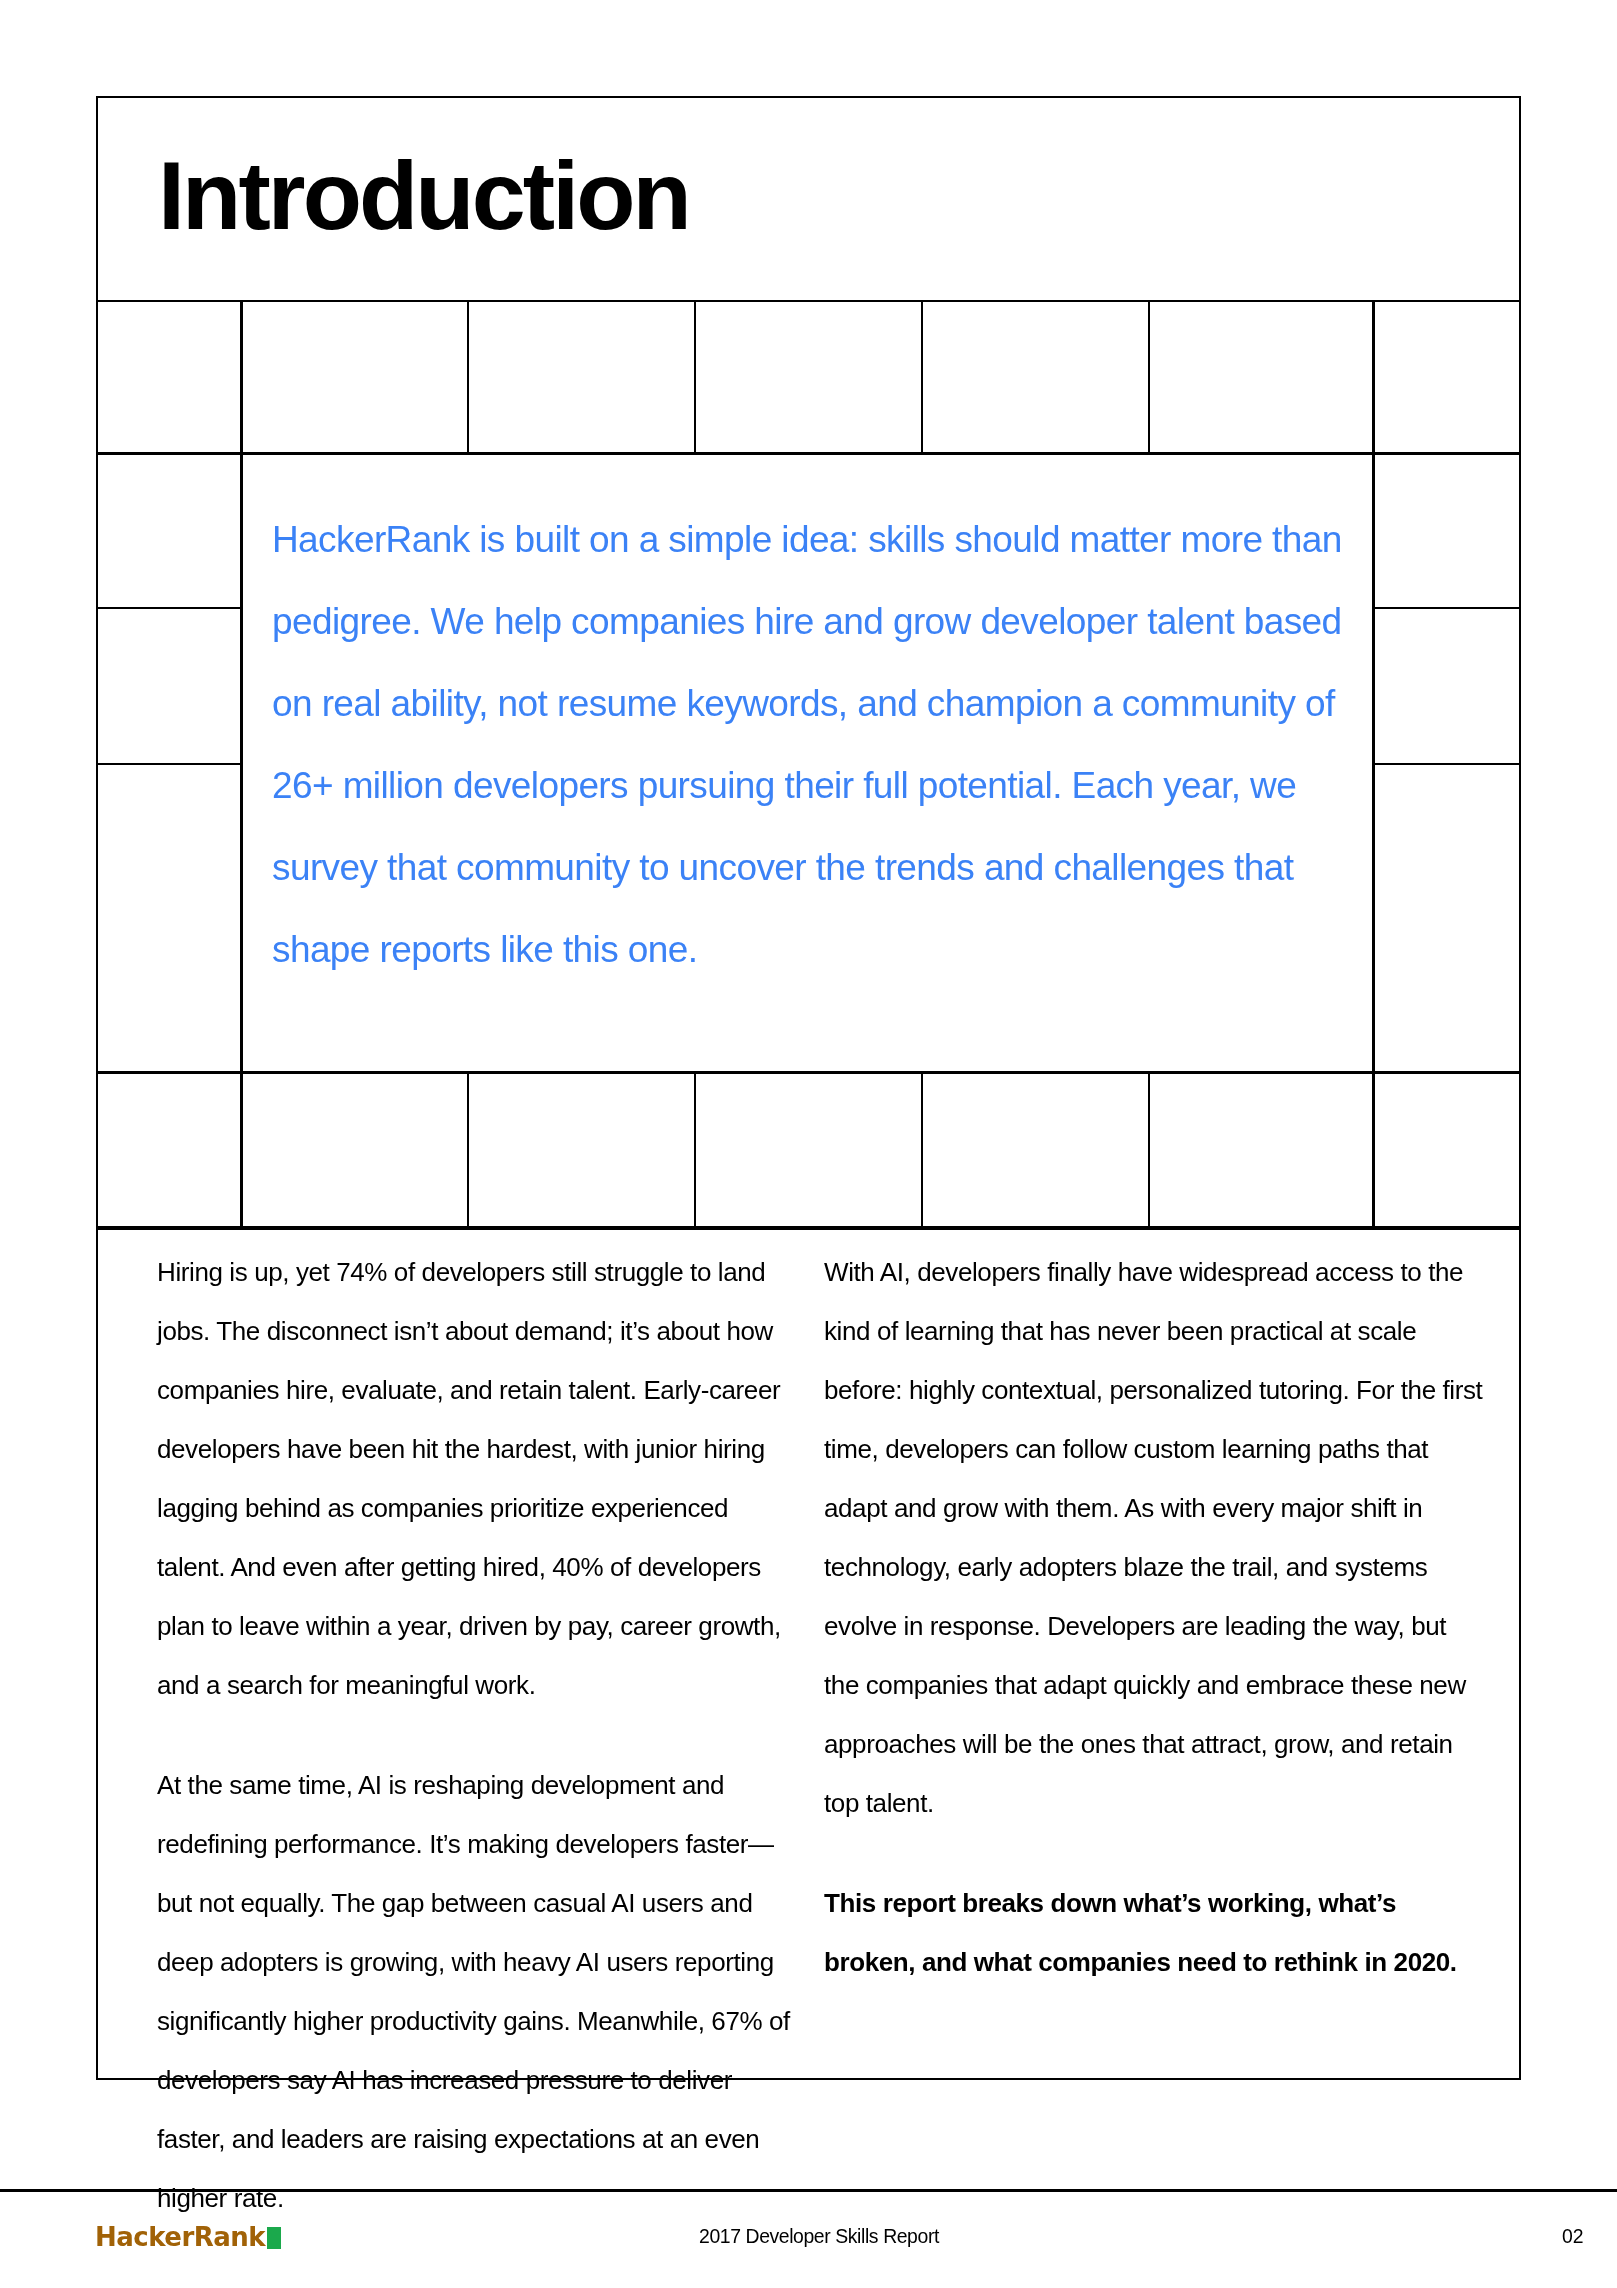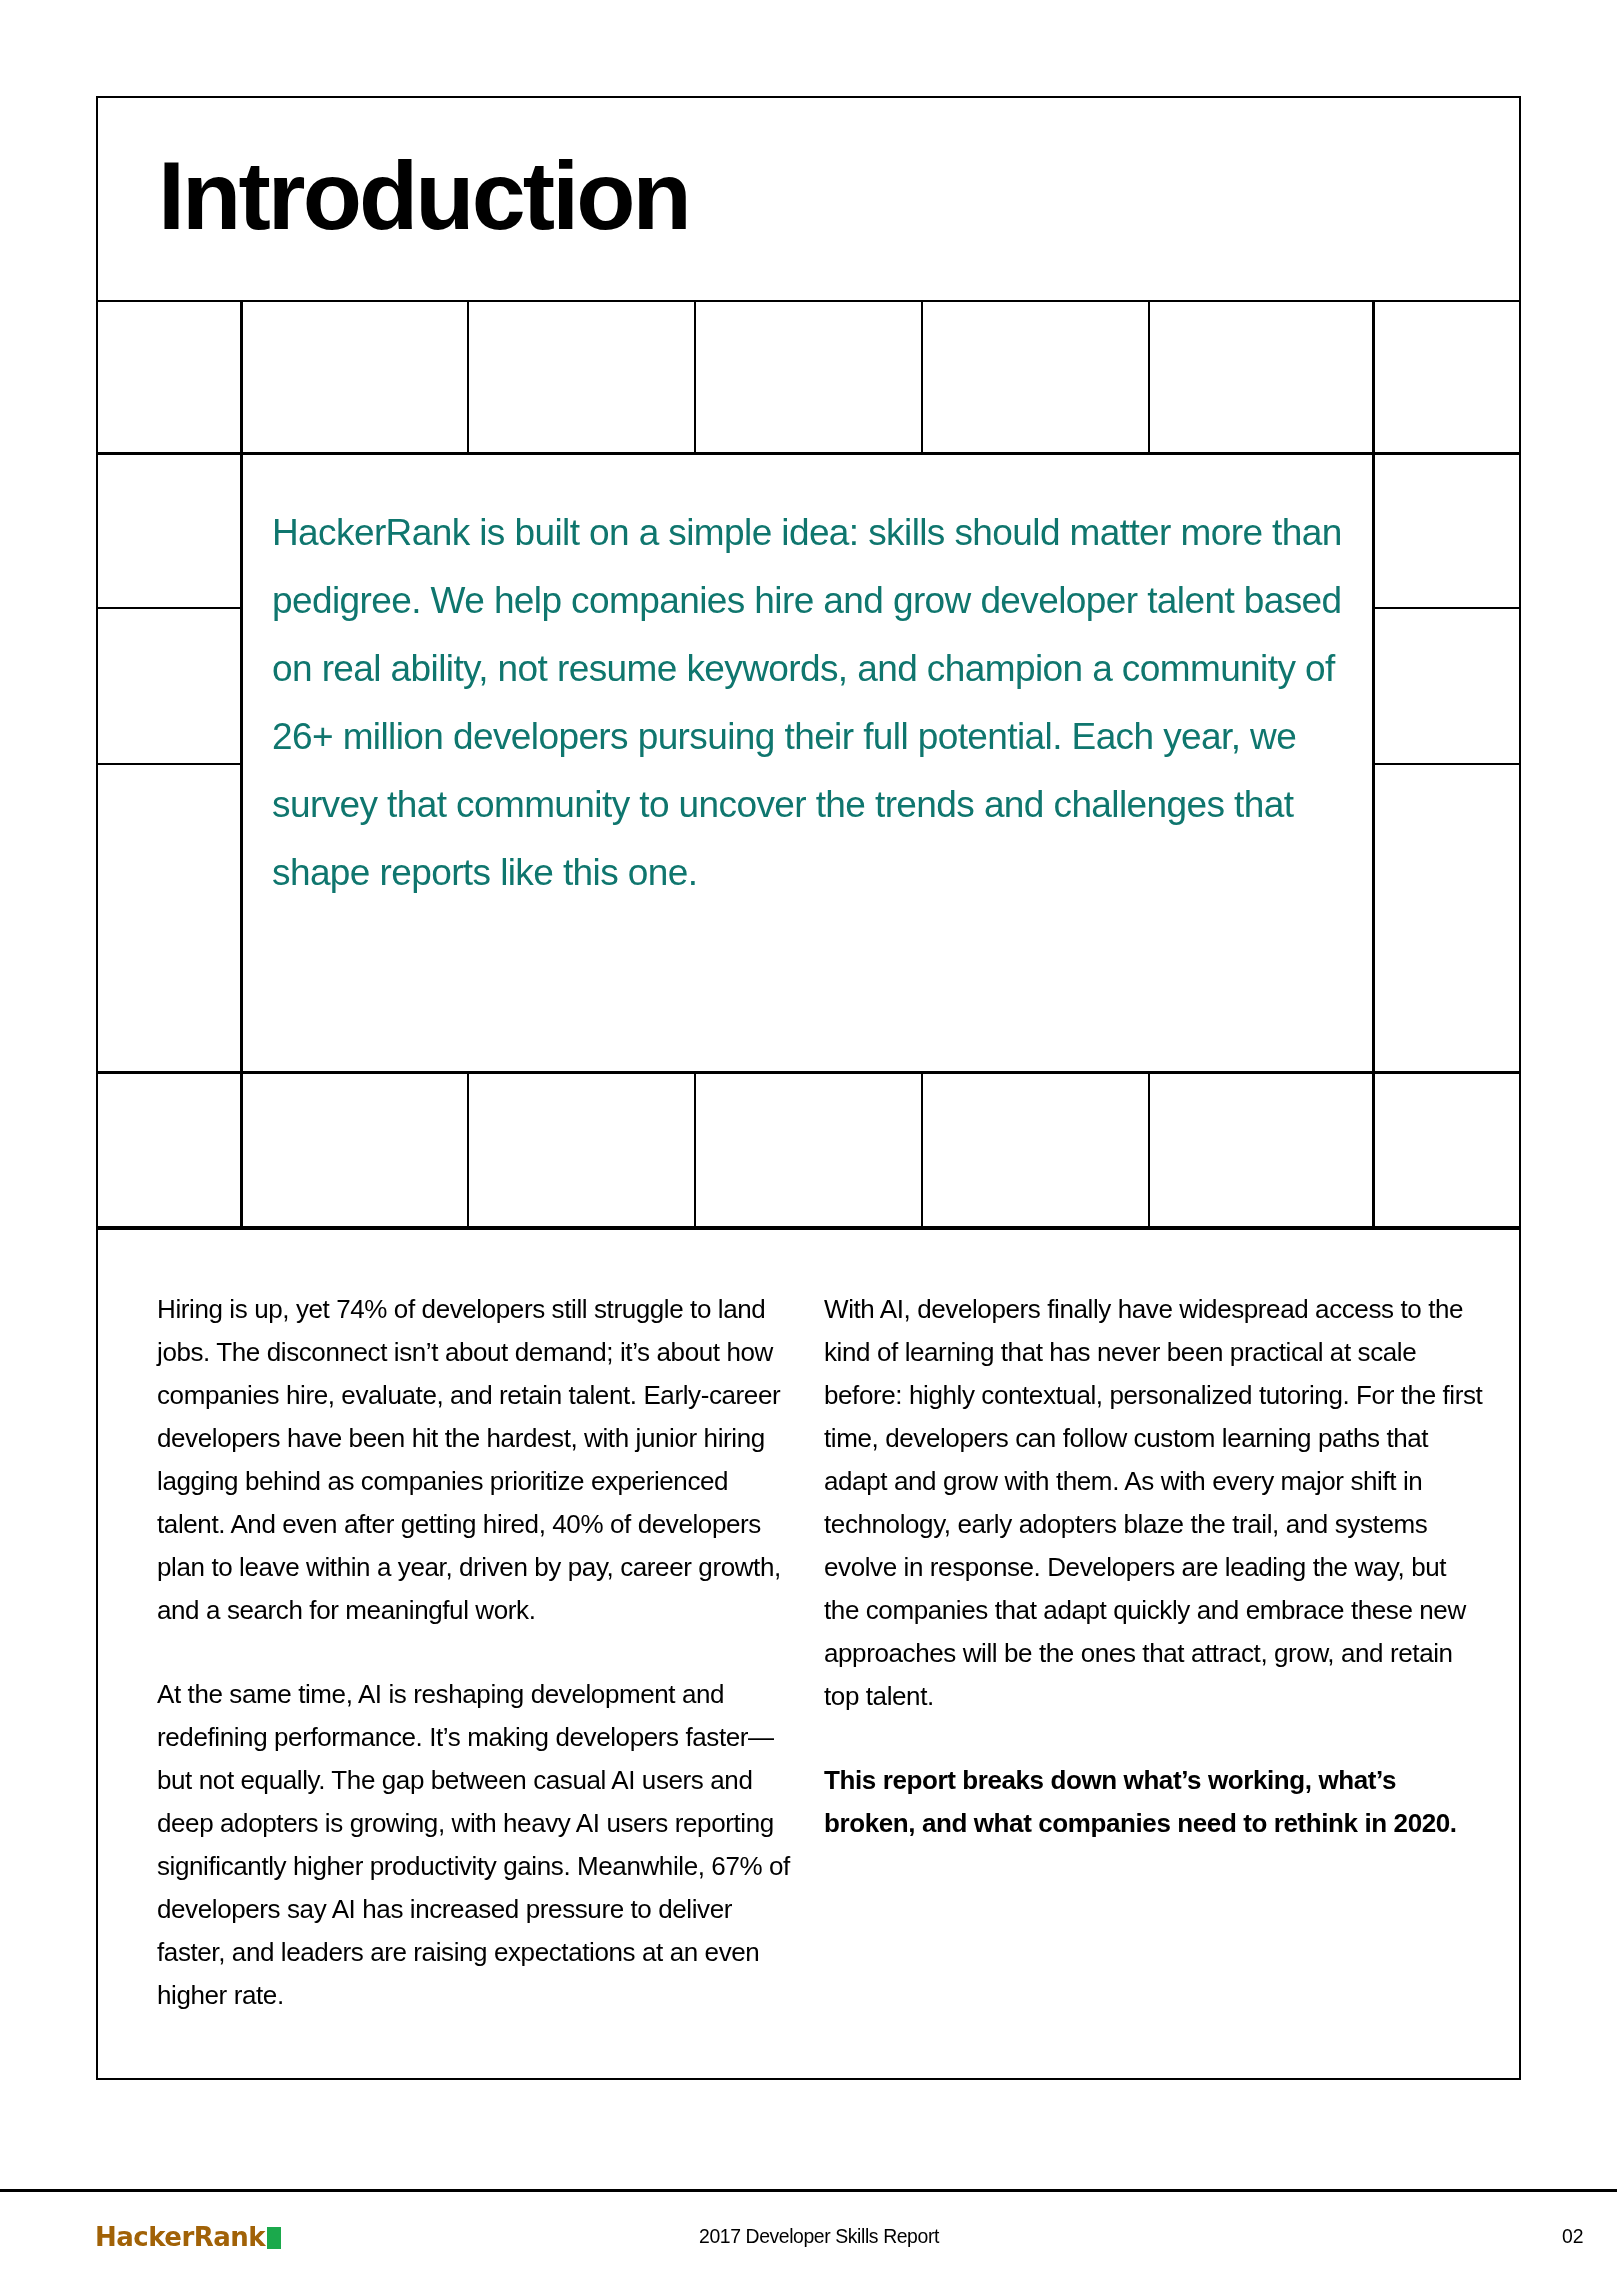--- a/index.html
+++ b/index.html
@@ -16,25 +16,25 @@
     border-bottom: 2.9px solid #000; box-sizing: border-box;
   }
   .page-title {
     position: absolute; left: 60px; top: 49px; margin: 0;
     font-family: "Liberation Sans", sans-serif; font-weight: 700;
     font-size: 97px; letter-spacing: -2.9px; line-height: 1;
   }
   .grid-line { position: absolute; background: #000; }
   .intro-text {
     position: absolute; left: 173px; top: 401px; width: 1048px; margin: 0;
-    font-size: 37px; line-height: 68px; letter-spacing: -0.6px; color: #0f766e;
+    font-size: 37px; line-height: 82px; letter-spacing: -0.6px; color: #3b82f6;
   }
   .body-col {
-    position: absolute; top: 1190px; width: 640px;
-    font-size: 26px; line-height: 43px; letter-spacing: -0.4px; color: #000;
+    position: absolute; top: 1145px; width: 640px;
+    font-size: 26px; line-height: 59px; letter-spacing: -0.4px; color: #000;
   }
   .body-col p { margin: 0 0 41px 0; }
   .body-col p.bold { font-weight: 700; }
   .col-left { left: 59px; }
   .col-right { left: 726px; width: 660px; }
   .footer-rule {
     position: absolute; left: 0; right: 0; top: 2189px; height: 2.9px; background: #000;
   }
   .footer-logo {
     position: absolute; left: 95px; top: 2222px;

